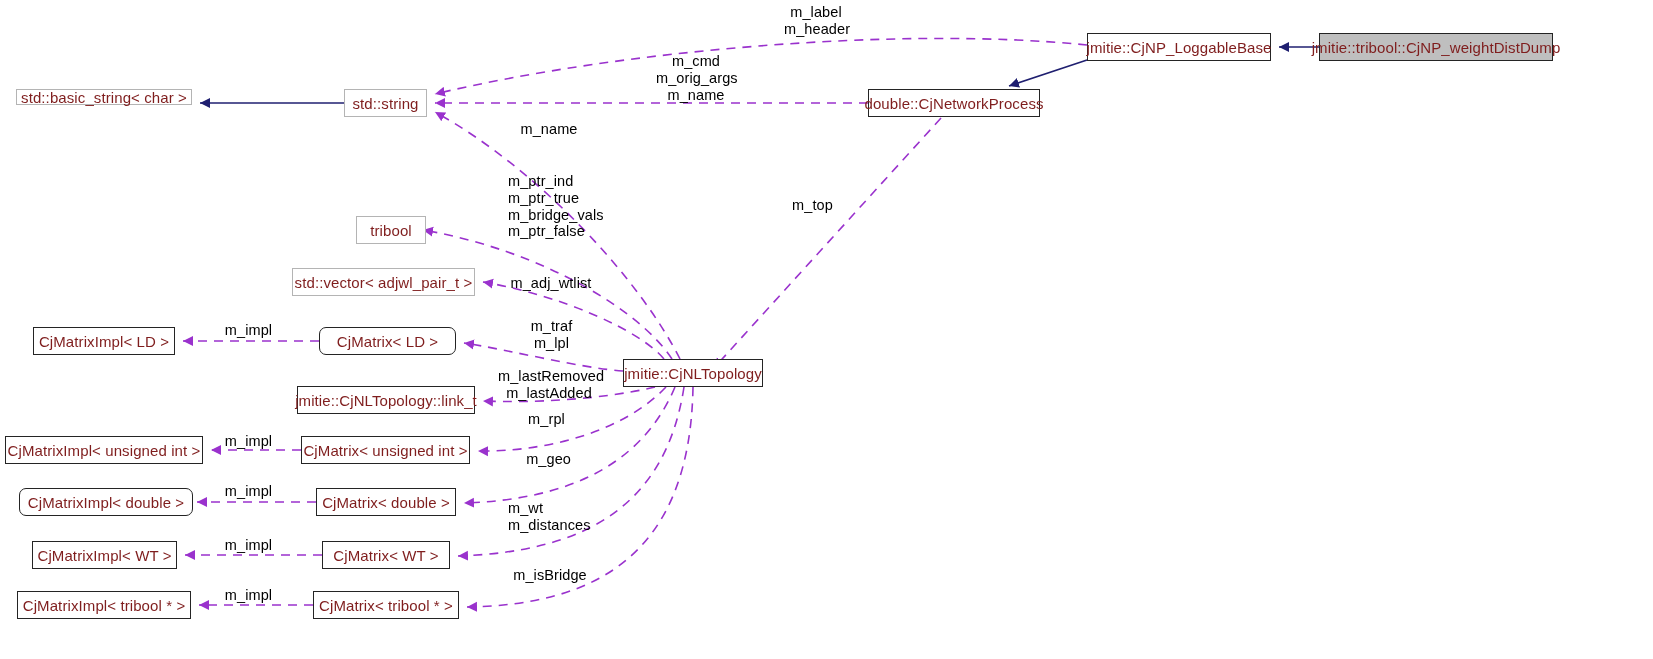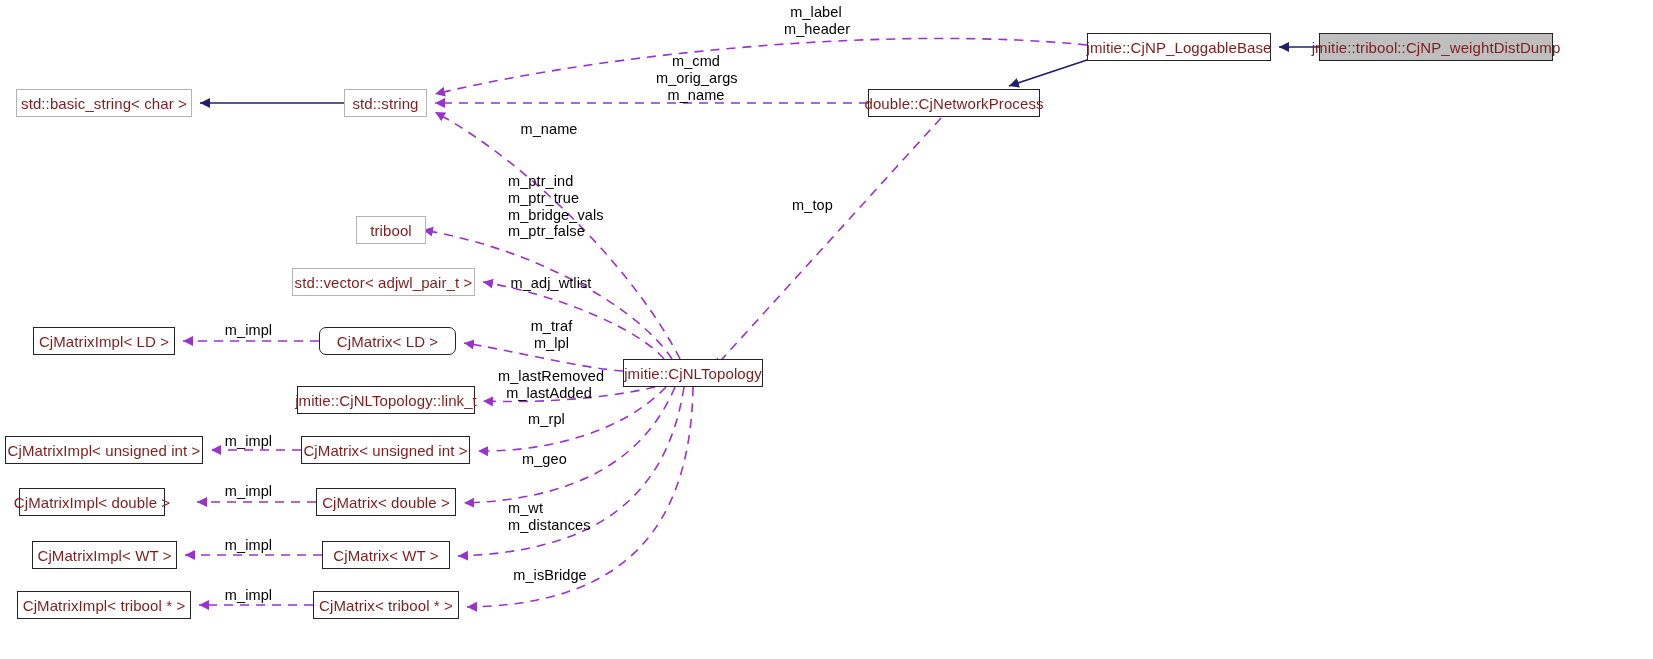--- a/index.html
+++ b/index.html
@@ -91,30 +91,30 @@
         <path d="M 693,387 C 690,560 590,605 467,607" fill="none" stroke="#9a32cd" stroke-width="1.6" stroke-dasharray="9,7" marker-end="url(#arrow-usage)"></path>
         <path d="M 319,341 L 183,341" fill="none" stroke="#9a32cd" stroke-width="1.6" stroke-dasharray="9,7" marker-end="url(#arrow-usage)"></path>
         <path d="M 301,450 L 211,450" fill="none" stroke="#9a32cd" stroke-width="1.6" stroke-dasharray="9,7" marker-end="url(#arrow-usage)"></path>
         <path d="M 316,502 L 197,502" fill="none" stroke="#9a32cd" stroke-width="1.6" stroke-dasharray="9,7" marker-end="url(#arrow-usage)"></path>
         <path d="M 322,555 L 185,555" fill="none" stroke="#9a32cd" stroke-width="1.6" stroke-dasharray="9,7" marker-end="url(#arrow-usage)"></path>
         <path d="M 313,605 L 199,605" fill="none" stroke="#9a32cd" stroke-width="1.6" stroke-dasharray="9,7" marker-end="url(#arrow-usage)"></path>
       </g>
   </svg>
 
   <div id="nodes-layer">
-      <div class="node light" style="left: 16px; top: 89px; width: 176px; height: 28px;">std::basic_string&lt; char &gt;</div>
+      <div class="node light" style="left: 16px; top: 89px; width: 176px; height: 16px;">std::basic_string&lt; char &gt;</div>
       <div class="node light" style="left: 344px; top: 89px; width: 83px; height: 28px;">std::string</div>
       <div class="node light" style="left: 356px; top: 216px; width: 70px; height: 28px;">tribool</div>
       <div class="node light" style="left: 292px; top: 268px; width: 183px; height: 28px;">std::vector&lt; adjwl_pair_t &gt;</div>
       <div class="node dark" style="left: 33px; top: 327px; width: 142px; height: 28px;">CjMatrixImpl&lt; LD &gt;</div>
       <div class="node dark" style="left: 319px; top: 327px; width: 137px; height: 28px; border-radius: 7px;">CjMatrix&lt; LD &gt;</div>
       <div class="node dark" style="left: 297px; top: 386px; width: 178px; height: 28px;">jmitie::CjNLTopology::link_t</div>
       <div class="node dark" style="left: 5px; top: 436px; width: 198px; height: 28px;">CjMatrixImpl&lt; unsigned int &gt;</div>
       <div class="node dark" style="left: 301px; top: 436px; width: 169px; height: 28px;">CjMatrix&lt; unsigned int &gt;</div>
-      <div class="node dark" style="left: 19px; top: 488px; width: 146px; height: 28px;">CjMatrixImpl&lt; double &gt;</div>
+      <div class="node dark" style="left: 19px; top: 488px; width: 174px; height: 28px; border-radius: 7px;">CjMatrixImpl&lt; double &gt;</div>
       <div class="node dark" style="left: 316px; top: 488px; width: 140px; height: 28px;">CjMatrix&lt; double &gt;</div>
       <div class="node dark" style="left: 32px; top: 541px; width: 145px; height: 28px;">CjMatrixImpl&lt; WT &gt;</div>
       <div class="node dark" style="left: 322px; top: 541px; width: 128px; height: 28px;">CjMatrix&lt; WT &gt;</div>
       <div class="node dark" style="left: 17px; top: 591px; width: 174px; height: 28px;">CjMatrixImpl&lt; tribool * &gt;</div>
       <div class="node dark" style="left: 313px; top: 591px; width: 146px; height: 28px;">CjMatrix&lt; tribool * &gt;</div>
       <div class="node dark" style="left: 623px; top: 359px; width: 140px; height: 28px;">jmitie::CjNLTopology</div>
       <div class="node dark" style="left: 868px; top: 89px; width: 172px; height: 28px;">double::CjNetworkProcess</div>
       <div class="node dark" style="left: 1087px; top: 33px; width: 184px; height: 28px;">jmitie::CjNP_LoggableBase</div>
       <div class="node current" style="left: 1319px; top: 33px; width: 234px; height: 28px;">jmitie::tribool::CjNP_weightDistDump</div>
     </div>
@@ -129,21 +129,21 @@
 m_ptr_true
 m_bridge_vals
 m_ptr_false</div>
       <div class="edge-label" style="left: 508px; top: 275px; width: 86px; text-align: center;">m_adj_wtlist</div>
       <div class="edge-label" style="left: 789px; top: 197px; width: 47px; text-align: center;">m_top</div>
       <div class="edge-label" style="left: 525px; top: 318px; width: 53px; text-align: center;">m_traf
 m_lpl</div>
       <div class="edge-label" style="left: 498px; top: 368px; width: 102px; text-align: center;">m_lastRemoved
 m_lastAdded</div>
       <div class="edge-label" style="left: 525px; top: 411px; width: 43px; text-align: center;">m_rpl</div>
-      <div class="edge-label" style="left: 522px; top: 451px; width: 49px; text-align: left;">m_geo</div>
+      <div class="edge-label" style="left: 522px; top: 451px; width: 49px; text-align: right;">m_geo</div>
       <div class="edge-label" style="left: 508px; top: 500px; width: 85px; text-align: left;">m_wt
 m_distances</div>
       <div class="edge-label" style="left: 511px; top: 567px; width: 78px; text-align: center;">m_isBridge</div>
       <div class="edge-label" style="left: 221px; top: 322px; width: 55px; text-align: center;">m_impl</div>
       <div class="edge-label" style="left: 221px; top: 433px; width: 55px; text-align: center;">m_impl</div>
       <div class="edge-label" style="left: 221px; top: 483px; width: 55px; text-align: center;">m_impl</div>
       <div class="edge-label" style="left: 221px; top: 537px; width: 55px; text-align: center;">m_impl</div>
       <div class="edge-label" style="left: 221px; top: 587px; width: 55px; text-align: center;">m_impl</div>
     </div>
 

